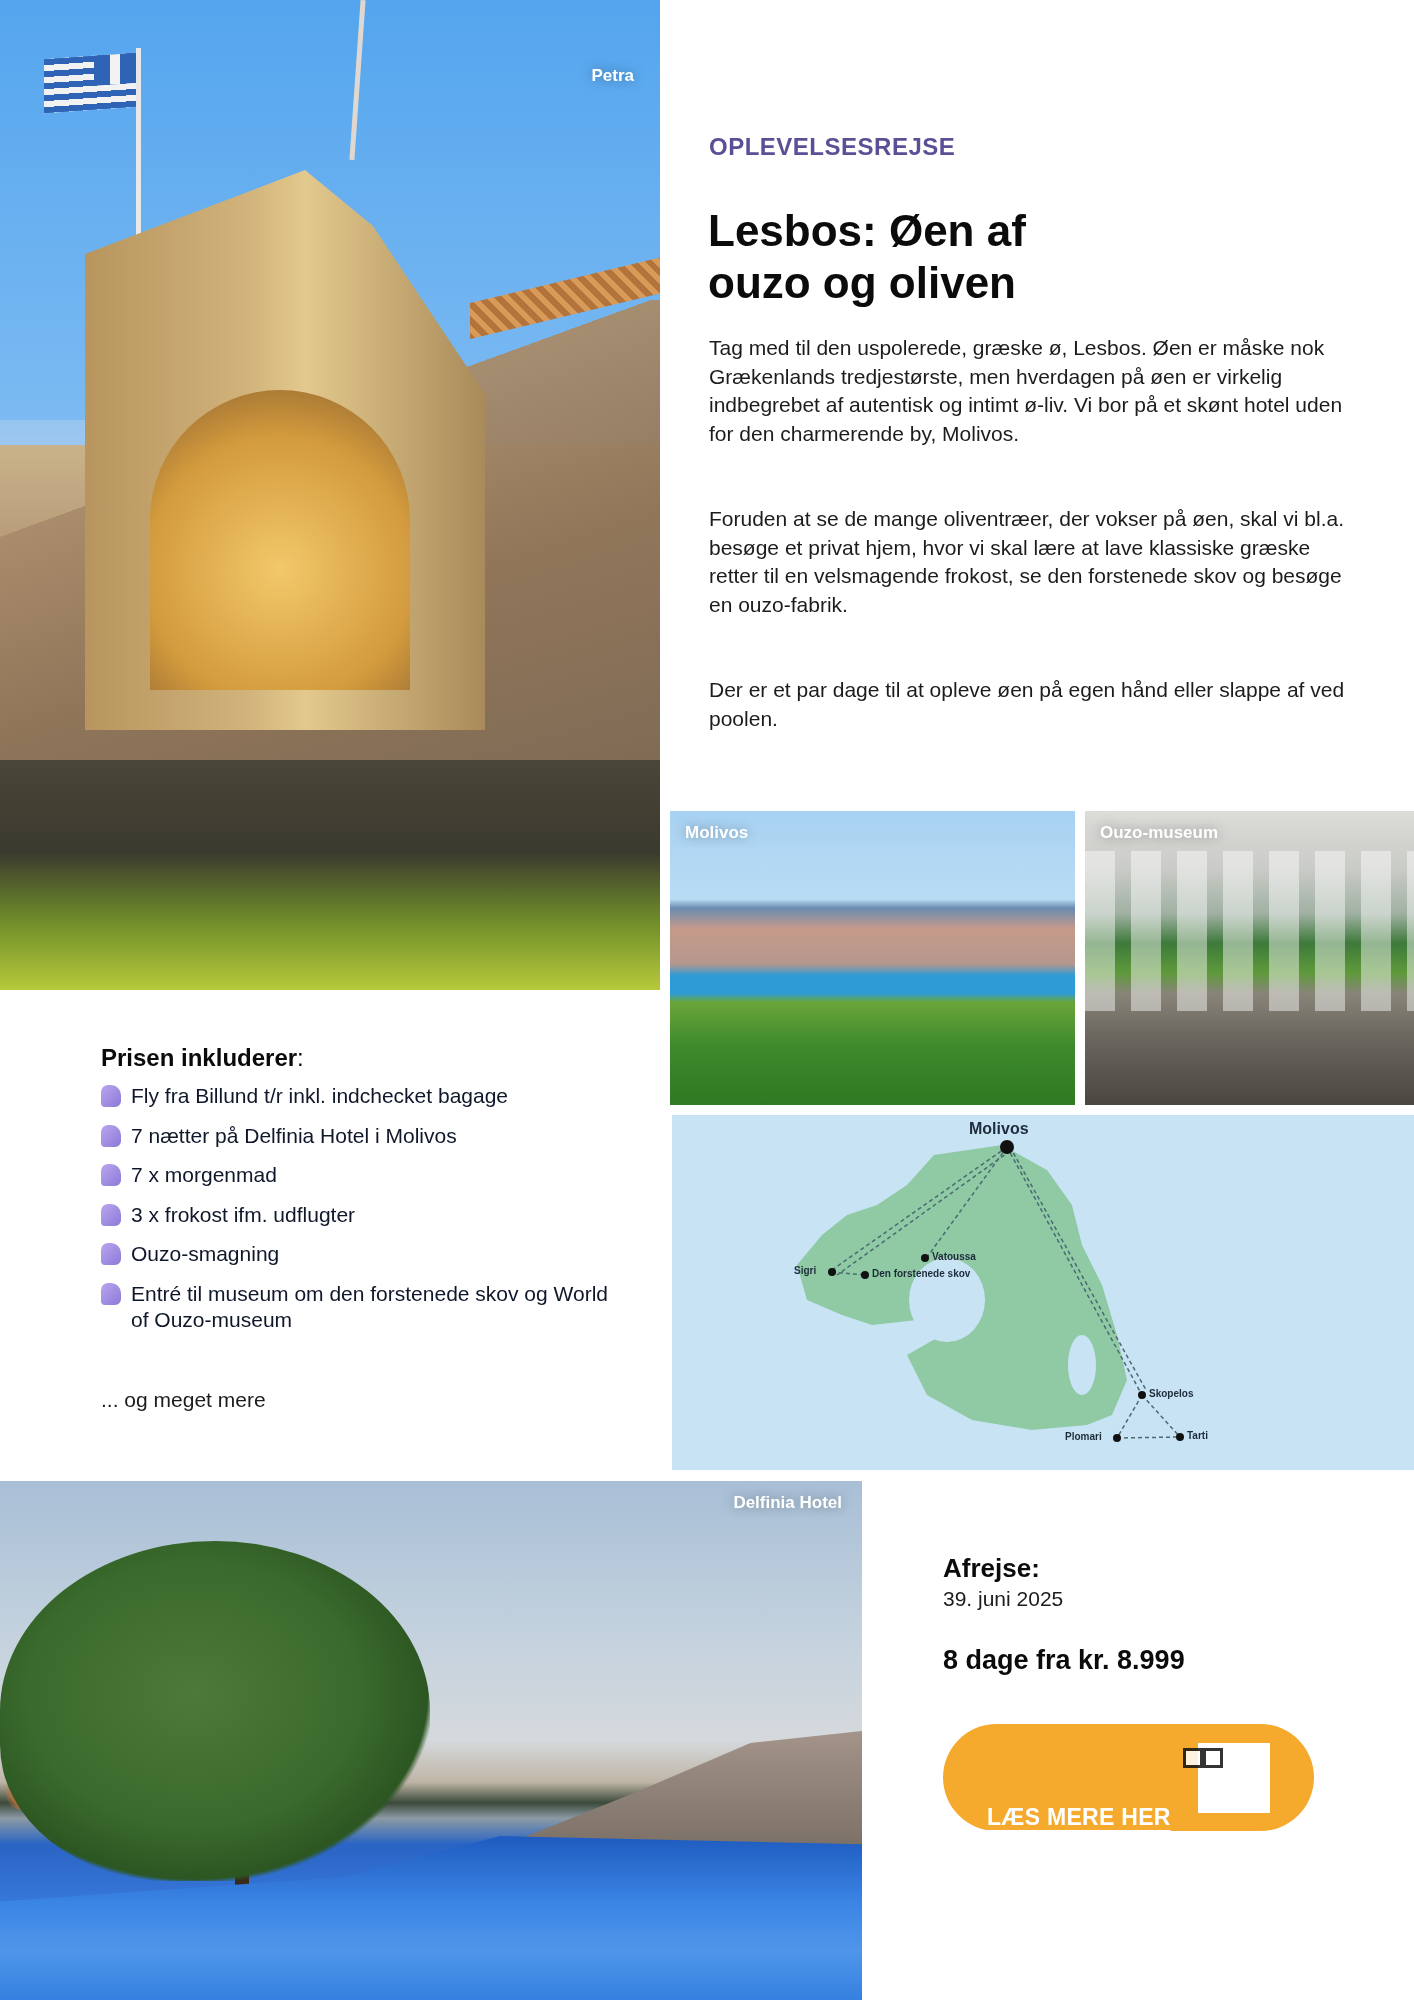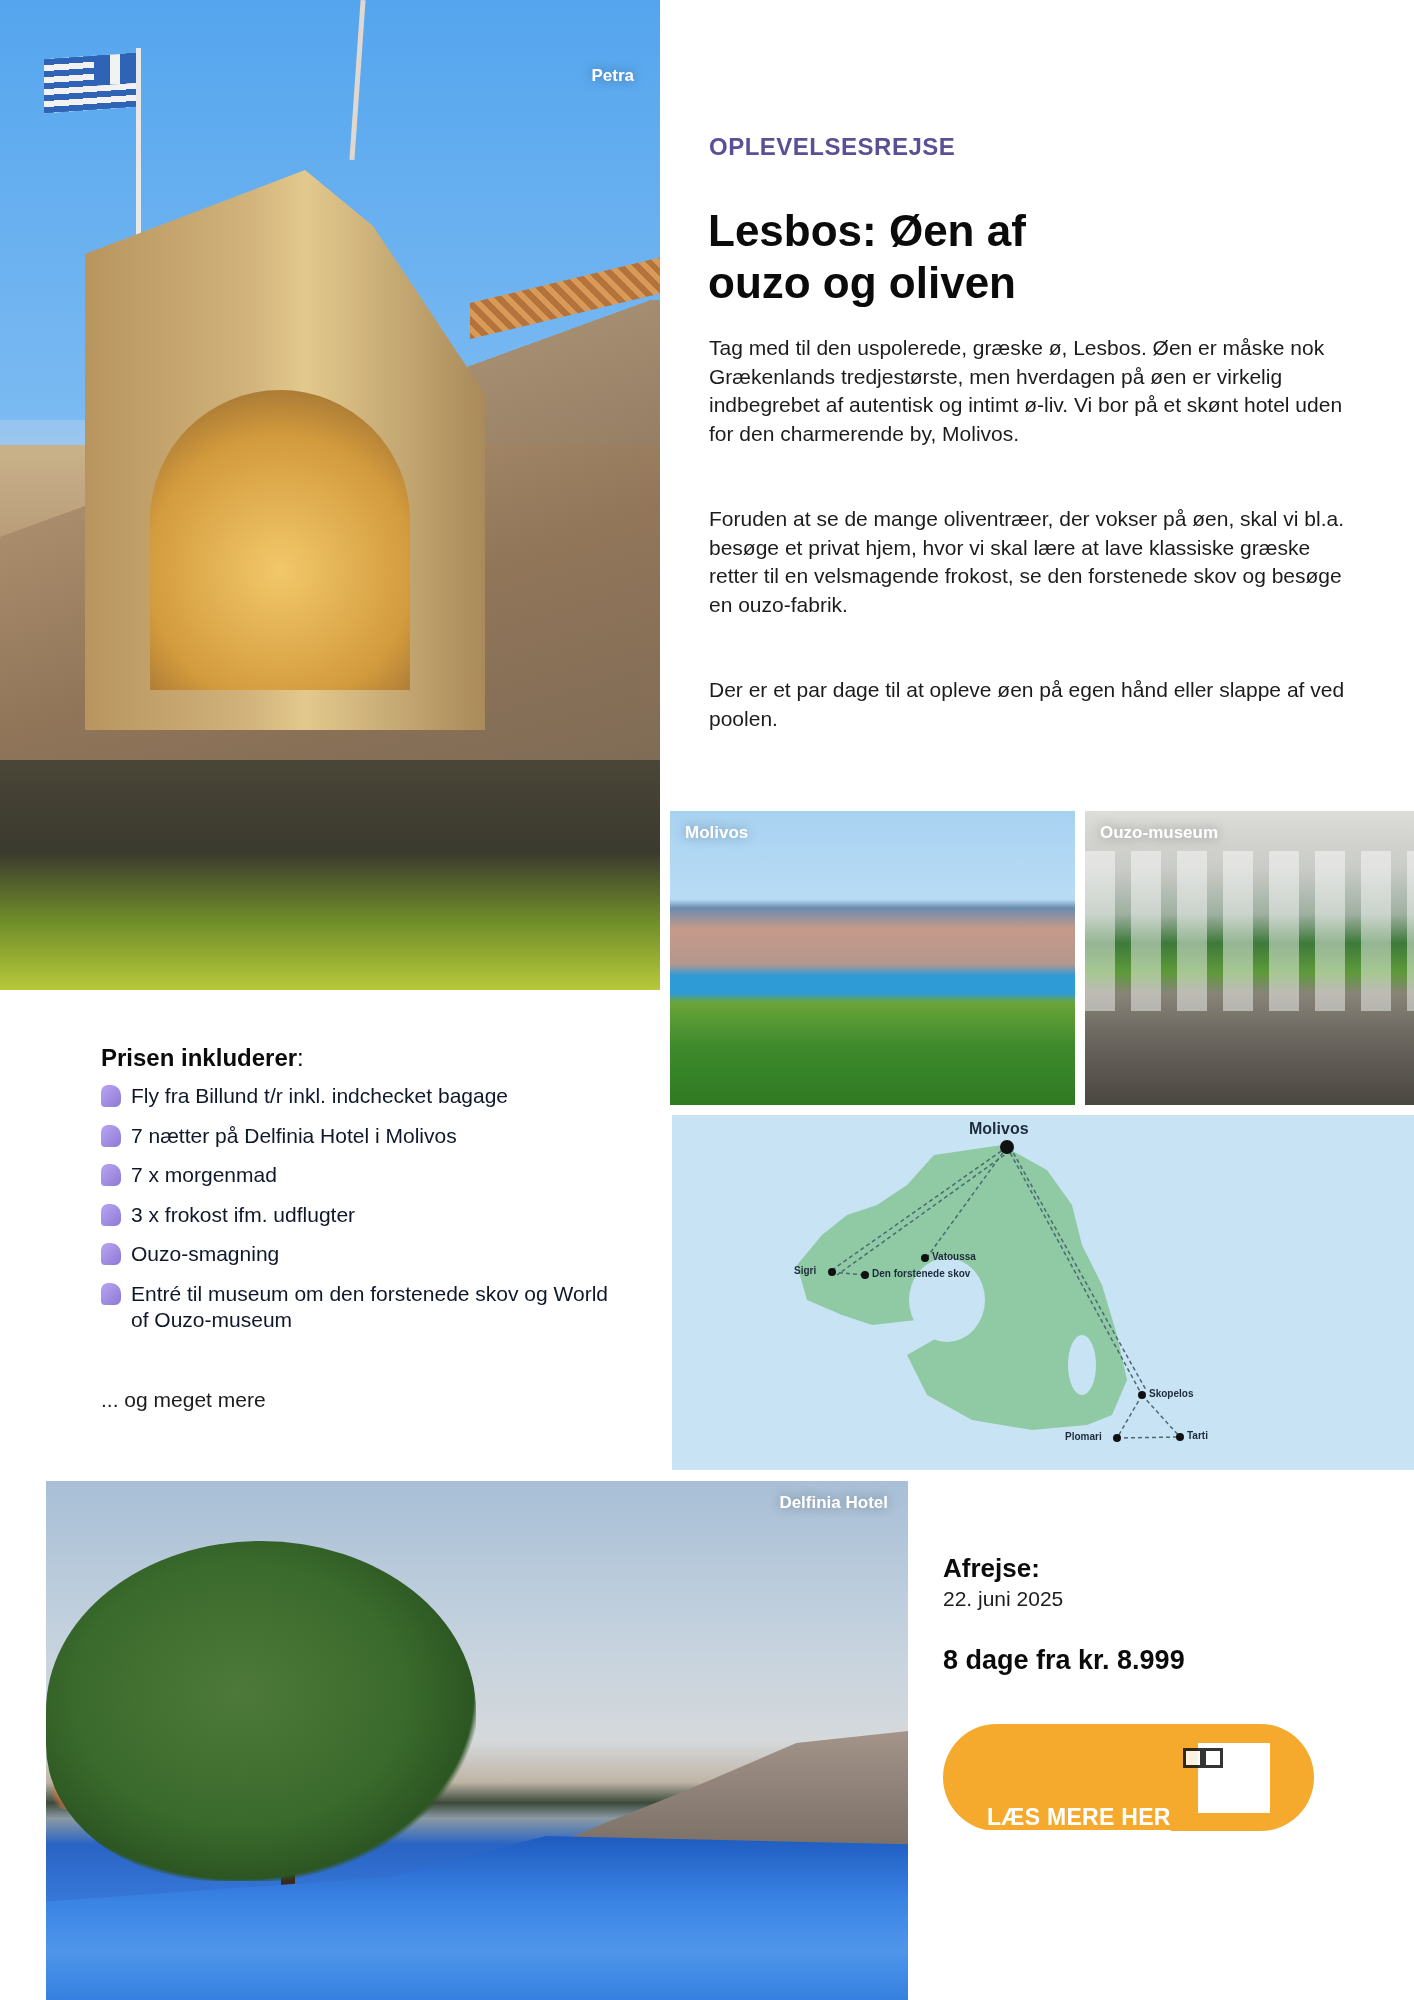--- a/index.html
+++ b/index.html
@@ -65,21 +65,21 @@
   .inc-title { position:absolute; left:101px; top:1044px; font-size: 24px; font-weight: bold; color:#0b0b0b; font-family:"Liberation Sans", sans-serif; }
   .inc-title .colon { font-weight: normal; }
   .inc-list { position:absolute; left:101px; top:1083px; width:520px; list-style:none; }
   .inc-list li { position:relative; padding-left: 30px; font-size: 21px; line-height: 26px; margin-bottom: 13.5px; color:#0f172a; font-family:"Liberation Sans", sans-serif; }
   .inc-list li .bullet { position:absolute; left:0; top:2px; width:20px; height:22px; border-radius: 7px 10px 6px 4px; background: linear-gradient(135deg,#b9a6ee,#8d79d8); }
   .inc-list li.wrap { line-height: 26px; }
   .more { position:absolute; left:101px; top:1388px; font-size: 21px; color:#1c1c1c; font-family:"Liberation Sans", sans-serif; }
 
   
   #hotel { left: 0; top: 1481px; width: 862px; height: 519px;
-    background: linear-gradient(180deg,#a8bfd6 0%,#c4d2de 30%,#d5d9dc 50%,#bfb5a6 58%,#3c4a3a 62%,#8b9aa4 65%,#2a64c4 70%,#3b7ee0 85%,#2a6fd6 100%); margin-left: 46px; }
+    background: linear-gradient(180deg,#a8bfd6 0%,#c4d2de 30%,#d5d9dc 50%,#bfb5a6 58%,#3c4a3a 62%,#8b9aa4 65%,#2a64c4 70%,#3b7ee0 85%,#2a6fd6 100%); }
   #hotel .tree { position:absolute; left:0; top:60px; width:430px; height:340px; border-radius: 50% 50% 40% 40%;
     background: radial-gradient(ellipse at 45% 45%, #4d7a3a 0%, #3a6a2c 50%, #2c5622 70%, transparent 72%); }
   #hotel .trunk { position:absolute; left:235px; top:300px; width:14px; height:140px; background:#3a2a1c; }
   #hotel .sun { position:absolute; left:0; top:290px; width:60px; height:40px; border-radius:50%; background: radial-gradient(circle,#ffb060 0%,#e97a3a 40%,transparent 70%); }
   #hotel .hill { position:absolute; left:490px; top:250px; width:372px; height:120px; background: linear-gradient(180deg,#a4948a,#7a6f66);
     clip-path: polygon(0 100%, 40% 50%, 70% 10%, 100% 0, 100% 100%); }
   #hotel .pool { position:absolute; left:0; top:355px; width:862px; height:164px;
     background: linear-gradient(180deg,#1f5bc0 0%,#3a84e4 40%,#4f96ea 70%,#3580e0 100%);
     clip-path: polygon(0 40%, 40% 25%, 58% 0, 100% 5%, 100% 100%, 0 100%); }
   #hotel .label { right: 20px; top: 12px; }
@@ -185,19 +185,19 @@
 <div class="photo" id="hotel">
   <div class="sun"></div>
   <div class="hill"></div>
   <div class="trunk"></div>
   <div class="tree"></div>
   <div class="pool"></div>
   <span class="label">Delfinia Hotel</span>
 </div>
 
 <div class="dep-label">Afrejse:</div>
-<div class="dep-date">22. juni 2025</div>
+<div class="dep-date">39. juni 2025</div>
 <div class="price">8 dage fra kr. 8.999</div>
 
 <a class="cta">
   <span class="cta-text">LÆS MERE HER</span>
   <span class="qr"><span class="qr-inner"></span></span>
 </a>
 
 </body></html>

